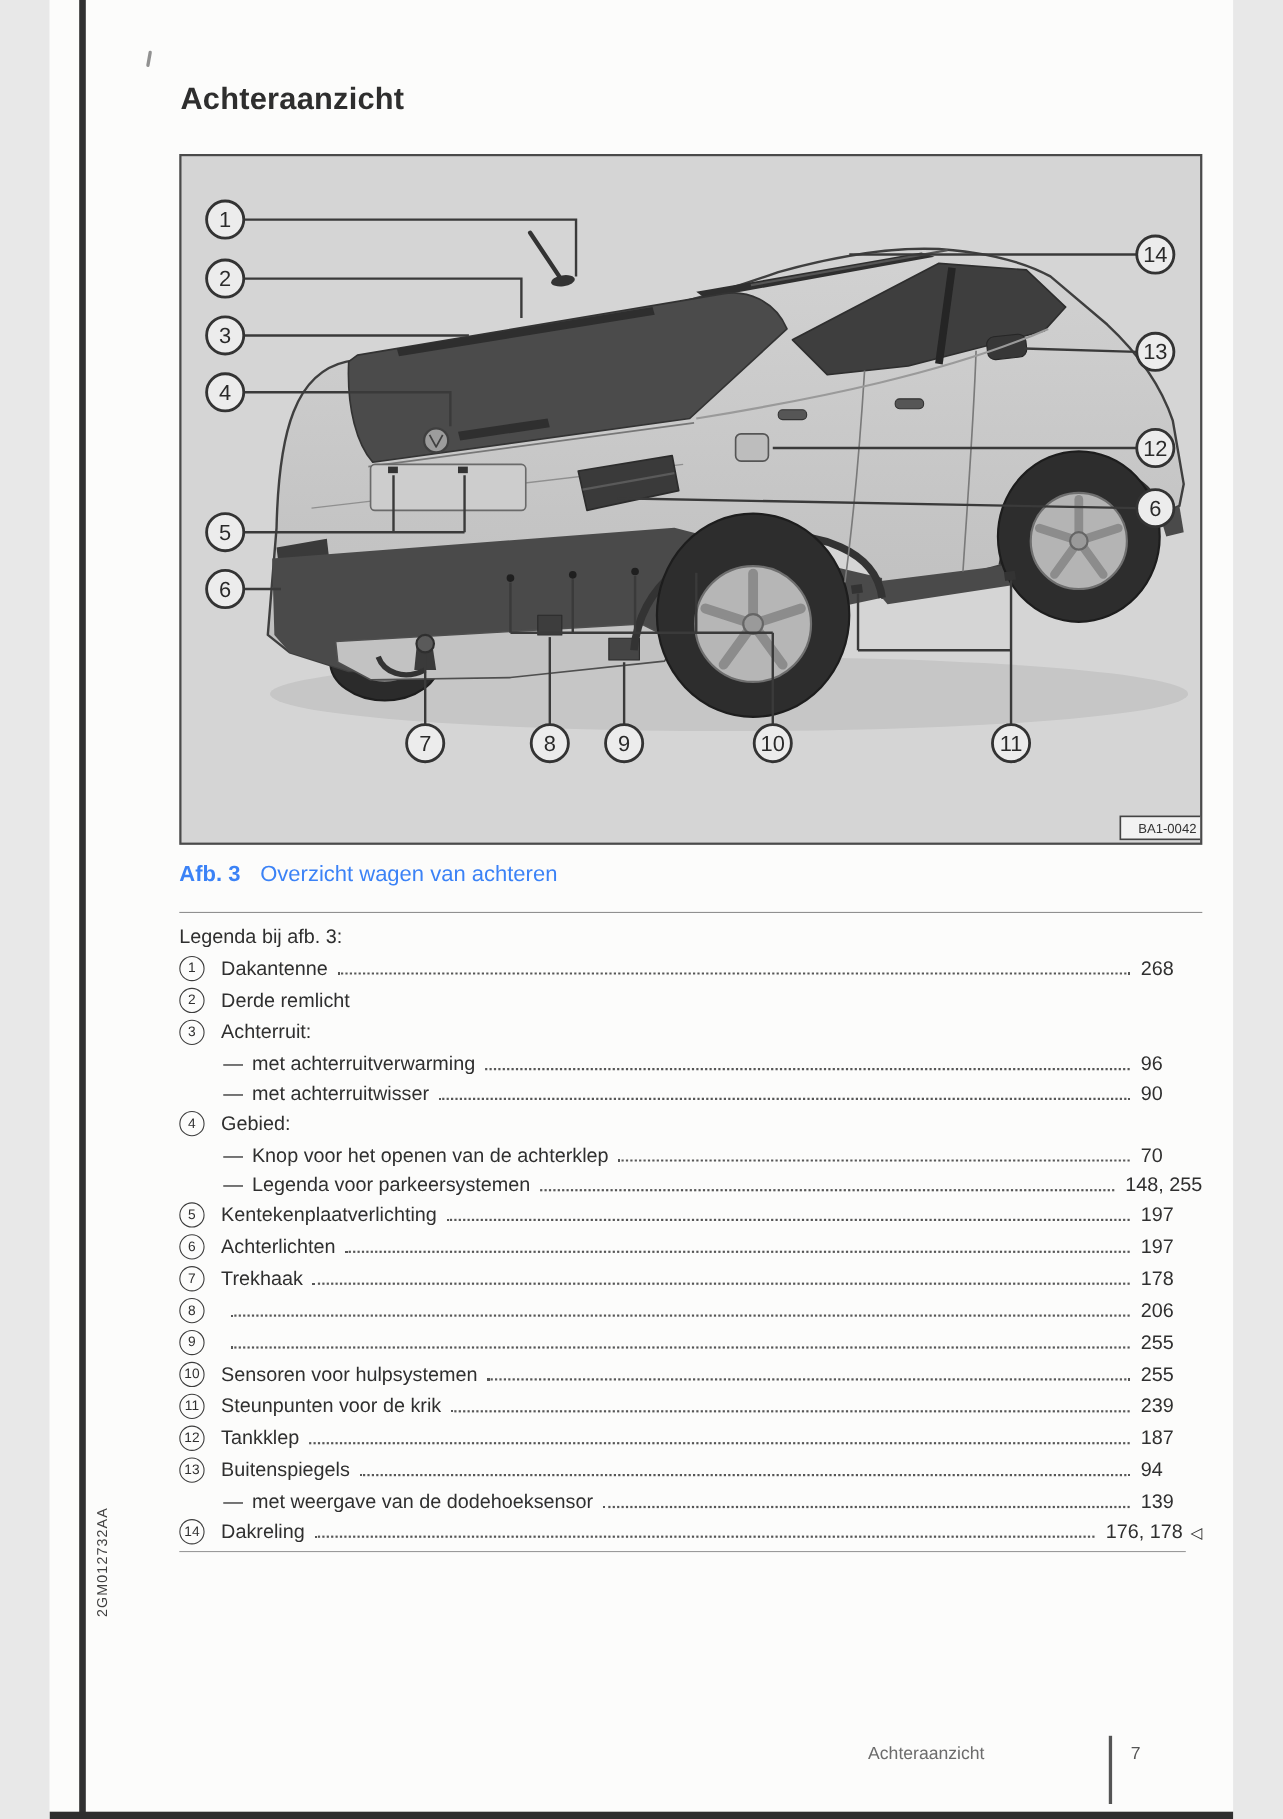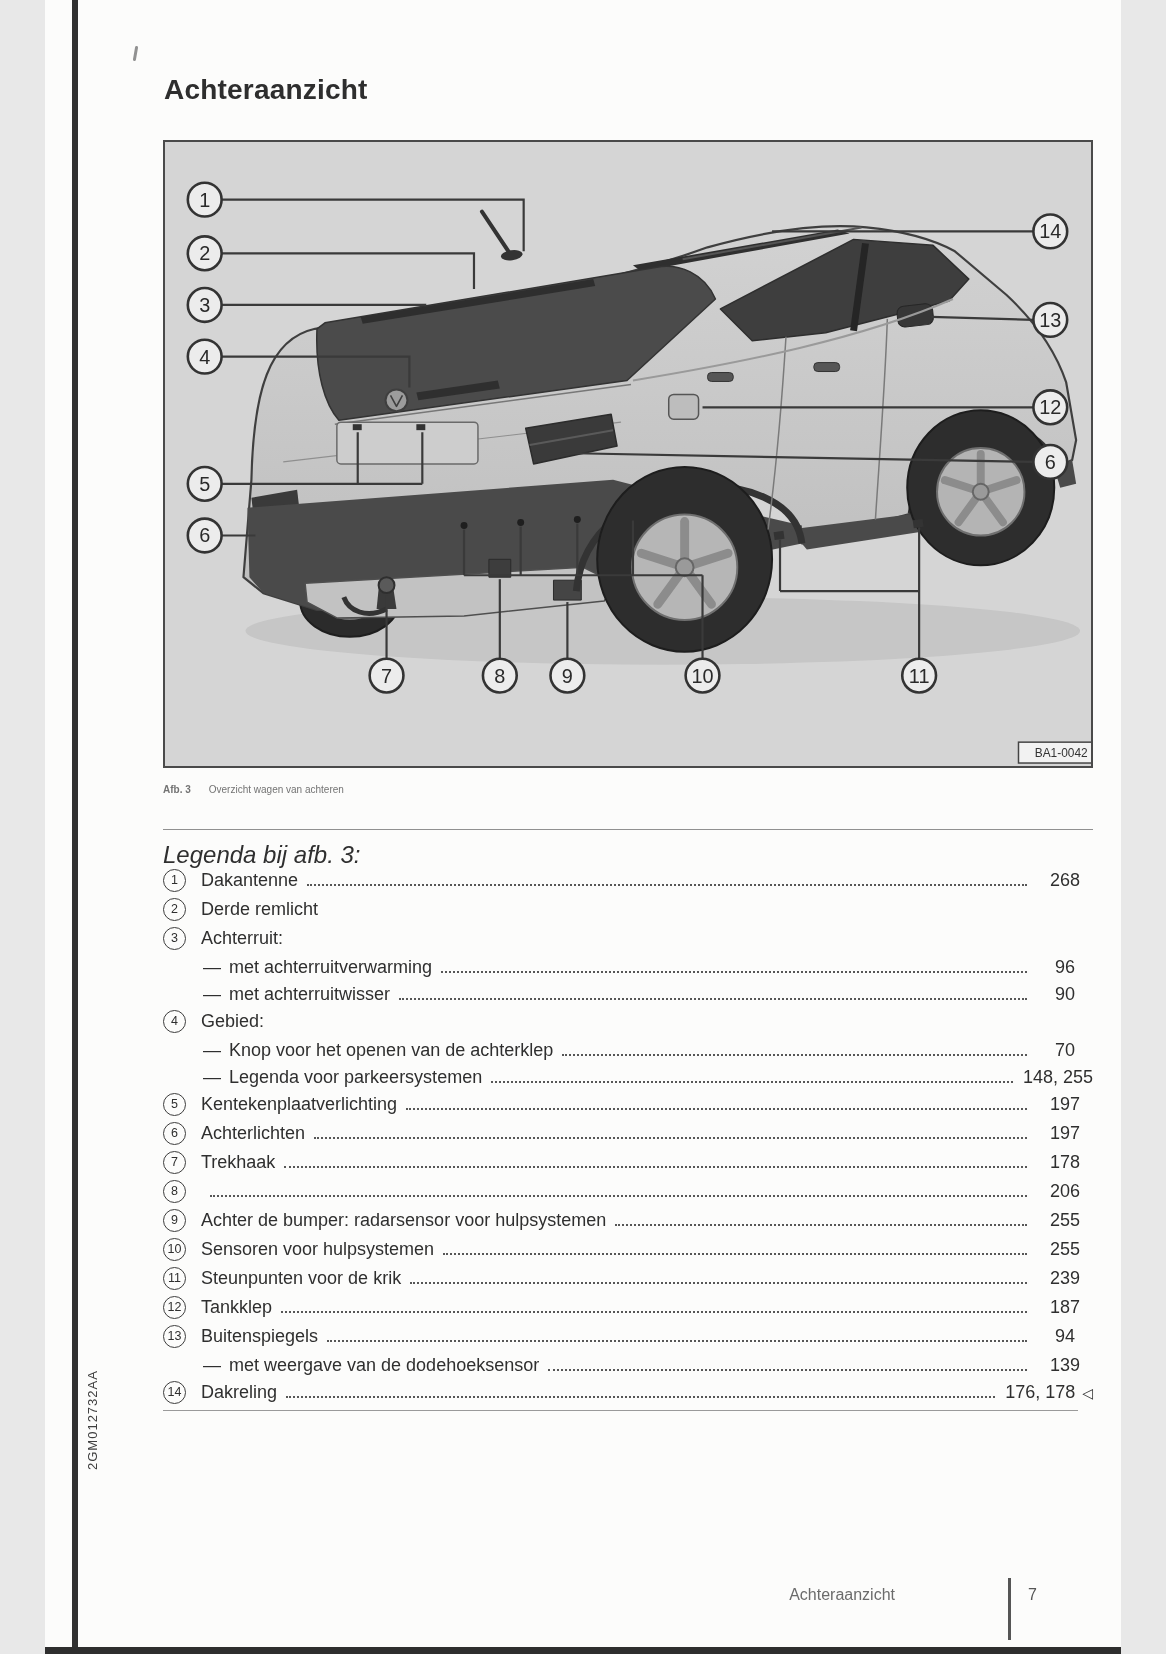--- a/index.html
+++ b/index.html
@@ -15,40 +15,40 @@
   .scan-mark{position:absolute;left:89px;top:46px;width:3px;height:15px;background:#6d6d6d;border-radius:2px;transform:rotate(10deg);opacity:.75;}
 
   .title{position:absolute;left:119px;top:74px;font-size:28px;font-weight:bold;color:#2e2e2e;letter-spacing:.2px;}
 
   .figure{
     position:absolute;left:118px;top:140px;width:930px;height:628px;
     background:#d5d5d5;border:2px solid #4a4a4a;box-sizing:border-box;
   }
   .figure svg{display:block;width:100%;height:100%;}
 
-  .caption{position:absolute;left:118px;top:784px;font-size:10px;color:#737373;}
+  .caption{position:absolute;left:118px;top:784px;font-size:20px;color:#3b82f6;}
   .caption .cap-label{font-weight:bold;margin-right:18px;}
 
   .rule{position:absolute;left:118px;width:930px;height:0;border-top:1.5px solid #909090;}
   .rule-top{top:829px;}
 
-  .legend-heading{position:absolute;left:118px;top:841px;font-size:24px;color:#2f2f2f;font-style:italic;}
+  .legend-heading{position:absolute;left:118px;top:841px;font-size:18px;color:#2f2f2f;}
 
   .legend{position:absolute;left:118px;top:869px;width:930px;}
   .lrow{display:flex;align-items:flex-start;margin-bottom:6px;line-height:23px;font-size:18px;}
   .lrow.sub{margin-bottom:4px;padding-left:40px;}
   .lnum{
     flex:0 0 auto;width:23px;height:23px;border:1.8px solid #3d3d3d;border-radius:50%;
     box-sizing:border-box;display:inline-flex;align-items:center;justify-content:center;
     font-size:12.5px;color:#2f2f2f;margin-right:15px;background:transparent;
   }
   .ldash{flex:0 0 auto;width:18px;margin-right:8px;color:#2f2f2f;}
   .llabel{flex:0 0 auto;white-space:nowrap;}
   .ldots{flex:1 1 auto;min-width:28px;border-bottom:2px dotted #565656;margin:0 10px 0 9px;align-self:flex-end;position:relative;top:-6px;}
-  .lpage{flex:0 0 auto;min-width:56px;text-align:center;white-space:nowrap;}
+  .lpage{flex:0 0 auto;min-width:56px;text-align:left;white-space:nowrap;}
   .lend{flex:0 0 auto;margin-left:7px;font-size:14px;color:#2f2f2f;position:relative;top:1px;}
   .rule-end{margin-top:4px;width:915px;border-top:1.5px solid #9a9a9a;}
 
   .spine{
     position:absolute;left:40px;top:1330px;height:140px;
     writing-mode:vertical-rl;transform:rotate(180deg);
     font-size:13px;color:#3f3f3f;letter-spacing:1px;
   }
 
   .footer-section{position:absolute;top:1586px;right:226px;font-size:16px;color:#6b6b6b;}
@@ -351,21 +351,20 @@
     </div>
 
     <div class="lrow">
       <span class="lnum">8</span>
       <span class="ldots"></span>
       <span class="lpage">206</span>
     </div>
 
     <div class="lrow">
       <span class="lnum">9</span>
-      <span class="llabel">Achter de bumper: radarsensor voor hulpsystemen</span>
       <span class="ldots"></span>
       <span class="lpage">255</span>
     </div>
 
     <div class="lrow">
       <span class="lnum">10</span>
       <span class="llabel">Sensoren voor hulpsystemen</span>
       <span class="ldots"></span>
       <span class="lpage">255</span>
     </div>

